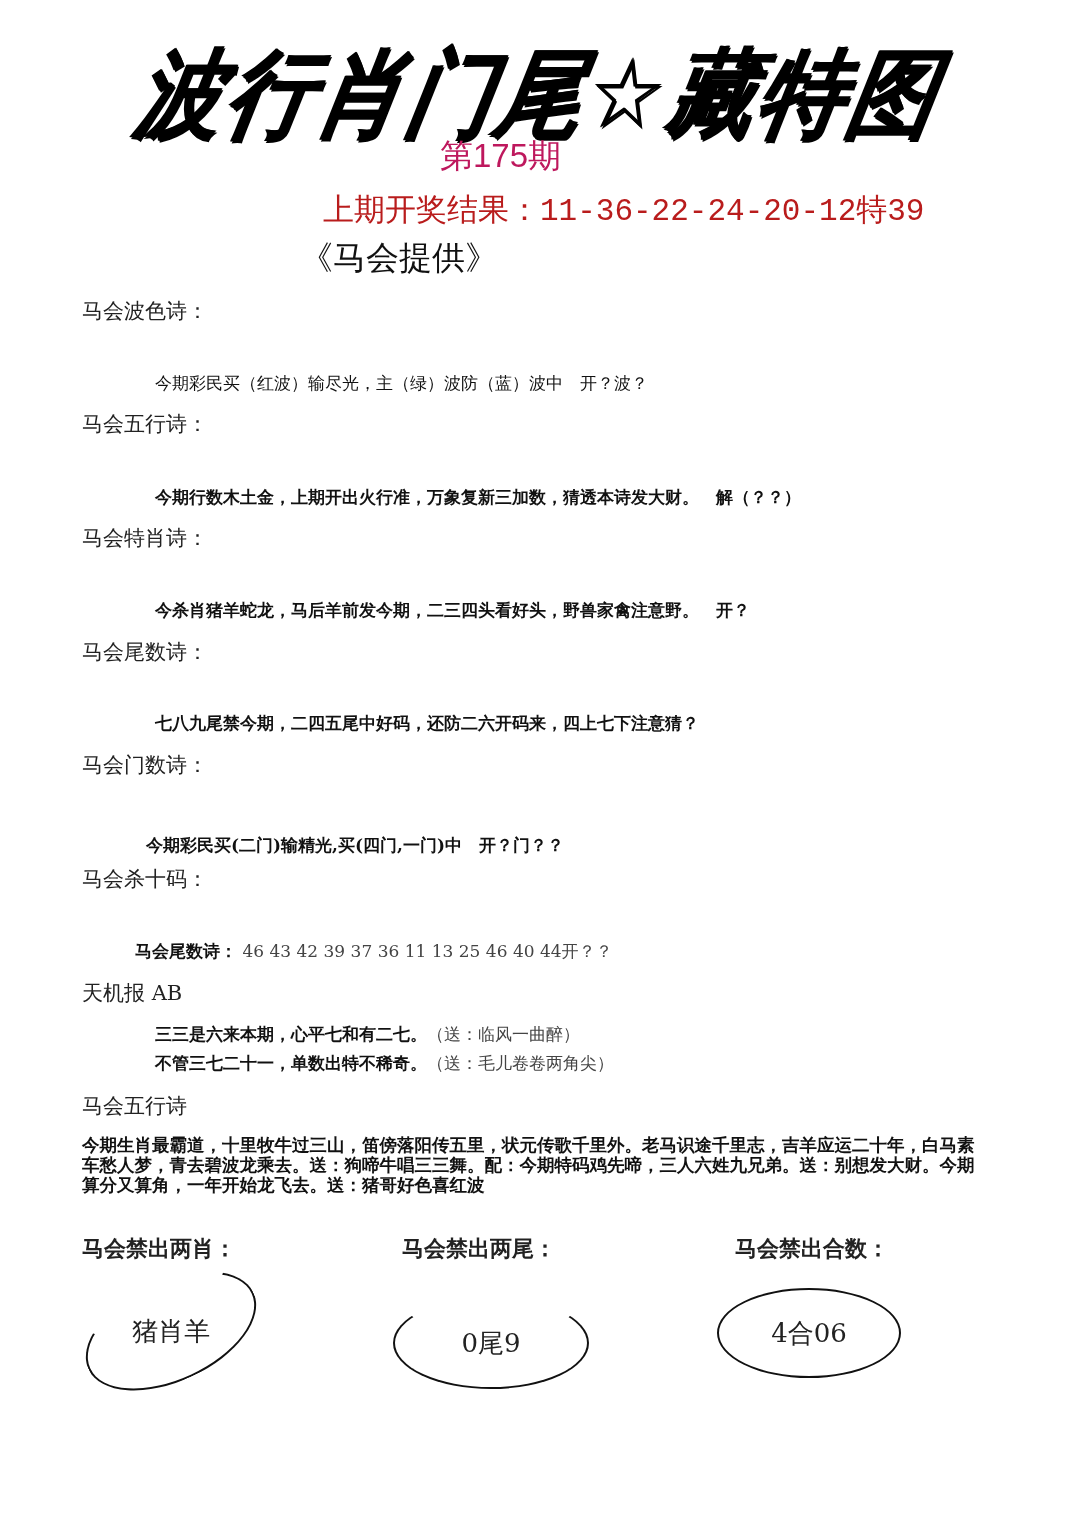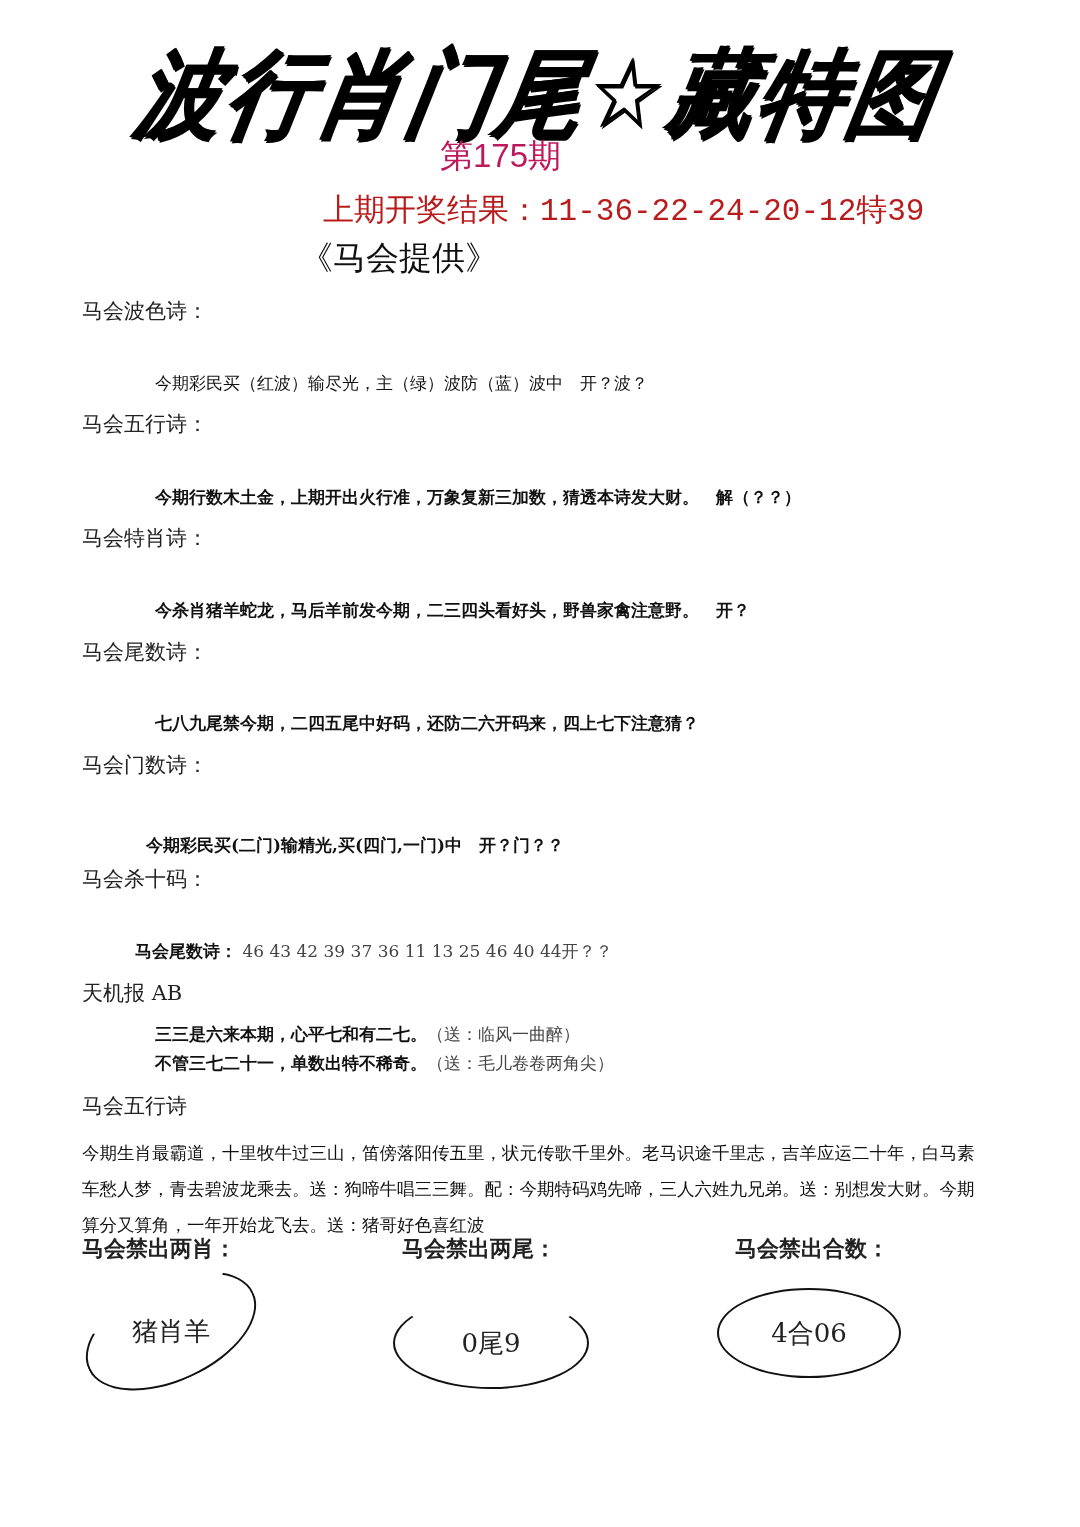--- a/index.html
+++ b/index.html
@@ -6,21 +6,21 @@
     body { width: 1080px; height: 1527px; position: relative; overflow: hidden; color: #111; font-family: "DejaVu Serif", "Liberation Serif", serif; }
     .abs { position: absolute; white-space: nowrap; }
     .title { left: 150px; top: 30px; width: 740px; font-family: "DejaVu Sans", sans-serif; font-weight: bold; font-style: italic; font-size: 86px; letter-spacing: 4px; color: #000; transform: skewX(-10deg) scaleY(1.12); transform-origin: left top; text-shadow: 1px 1px 0 #000, -1px 0 0 #000; }
     .issue { left: 440px; top: 134px; font-family: "Liberation Sans", sans-serif; font-size: 33px; color: #be185d; }
     .result { left: 323px; top: 189px; font-family: Liberation Mono, monospace; font-size: 31px; color: #b91c1c; letter-spacing: 0px; }
     .provider { left: 300px; top: 236px; font-size: 33px; color: #111; }
     .heading { left: 82px; font-size: 21px; color: #222; }
     .poem { font-size: 17px; color: #111; }
     .poem b { font-weight: bold; }
     .poem .light { color: #444; font-weight: normal; }
-    .para { left: 82px; top: 1135px; width: 900px; font-size: 17.5px; line-height: 36px; white-space: normal; font-weight: normal; color: #111; }
+    .para { left: 82px; top: 1135px; width: 900px; font-size: 17.5px; line-height: 20px; white-space: normal; font-weight: bold; color: #111; }
     .bottom-label { font-size: 22px; font-weight: bold; color: #222; top: 1234px; }
     .oval { position: absolute; border: 2.5px solid #111; border-radius: 50%; display: flex; align-items: center; justify-content: center; font-size: 26px; color: #222; }
     .oval.gap1 { border-top-color: transparent; transform: rotate(-25deg); }
     .oval.gap2 { border-top-color: transparent; text-align: right; }
     .oval-text { display: inline-block; }
     .oval.gap1 .oval-text { transform: rotate(25deg); }
   </style>
 </head>
 <body>
 

